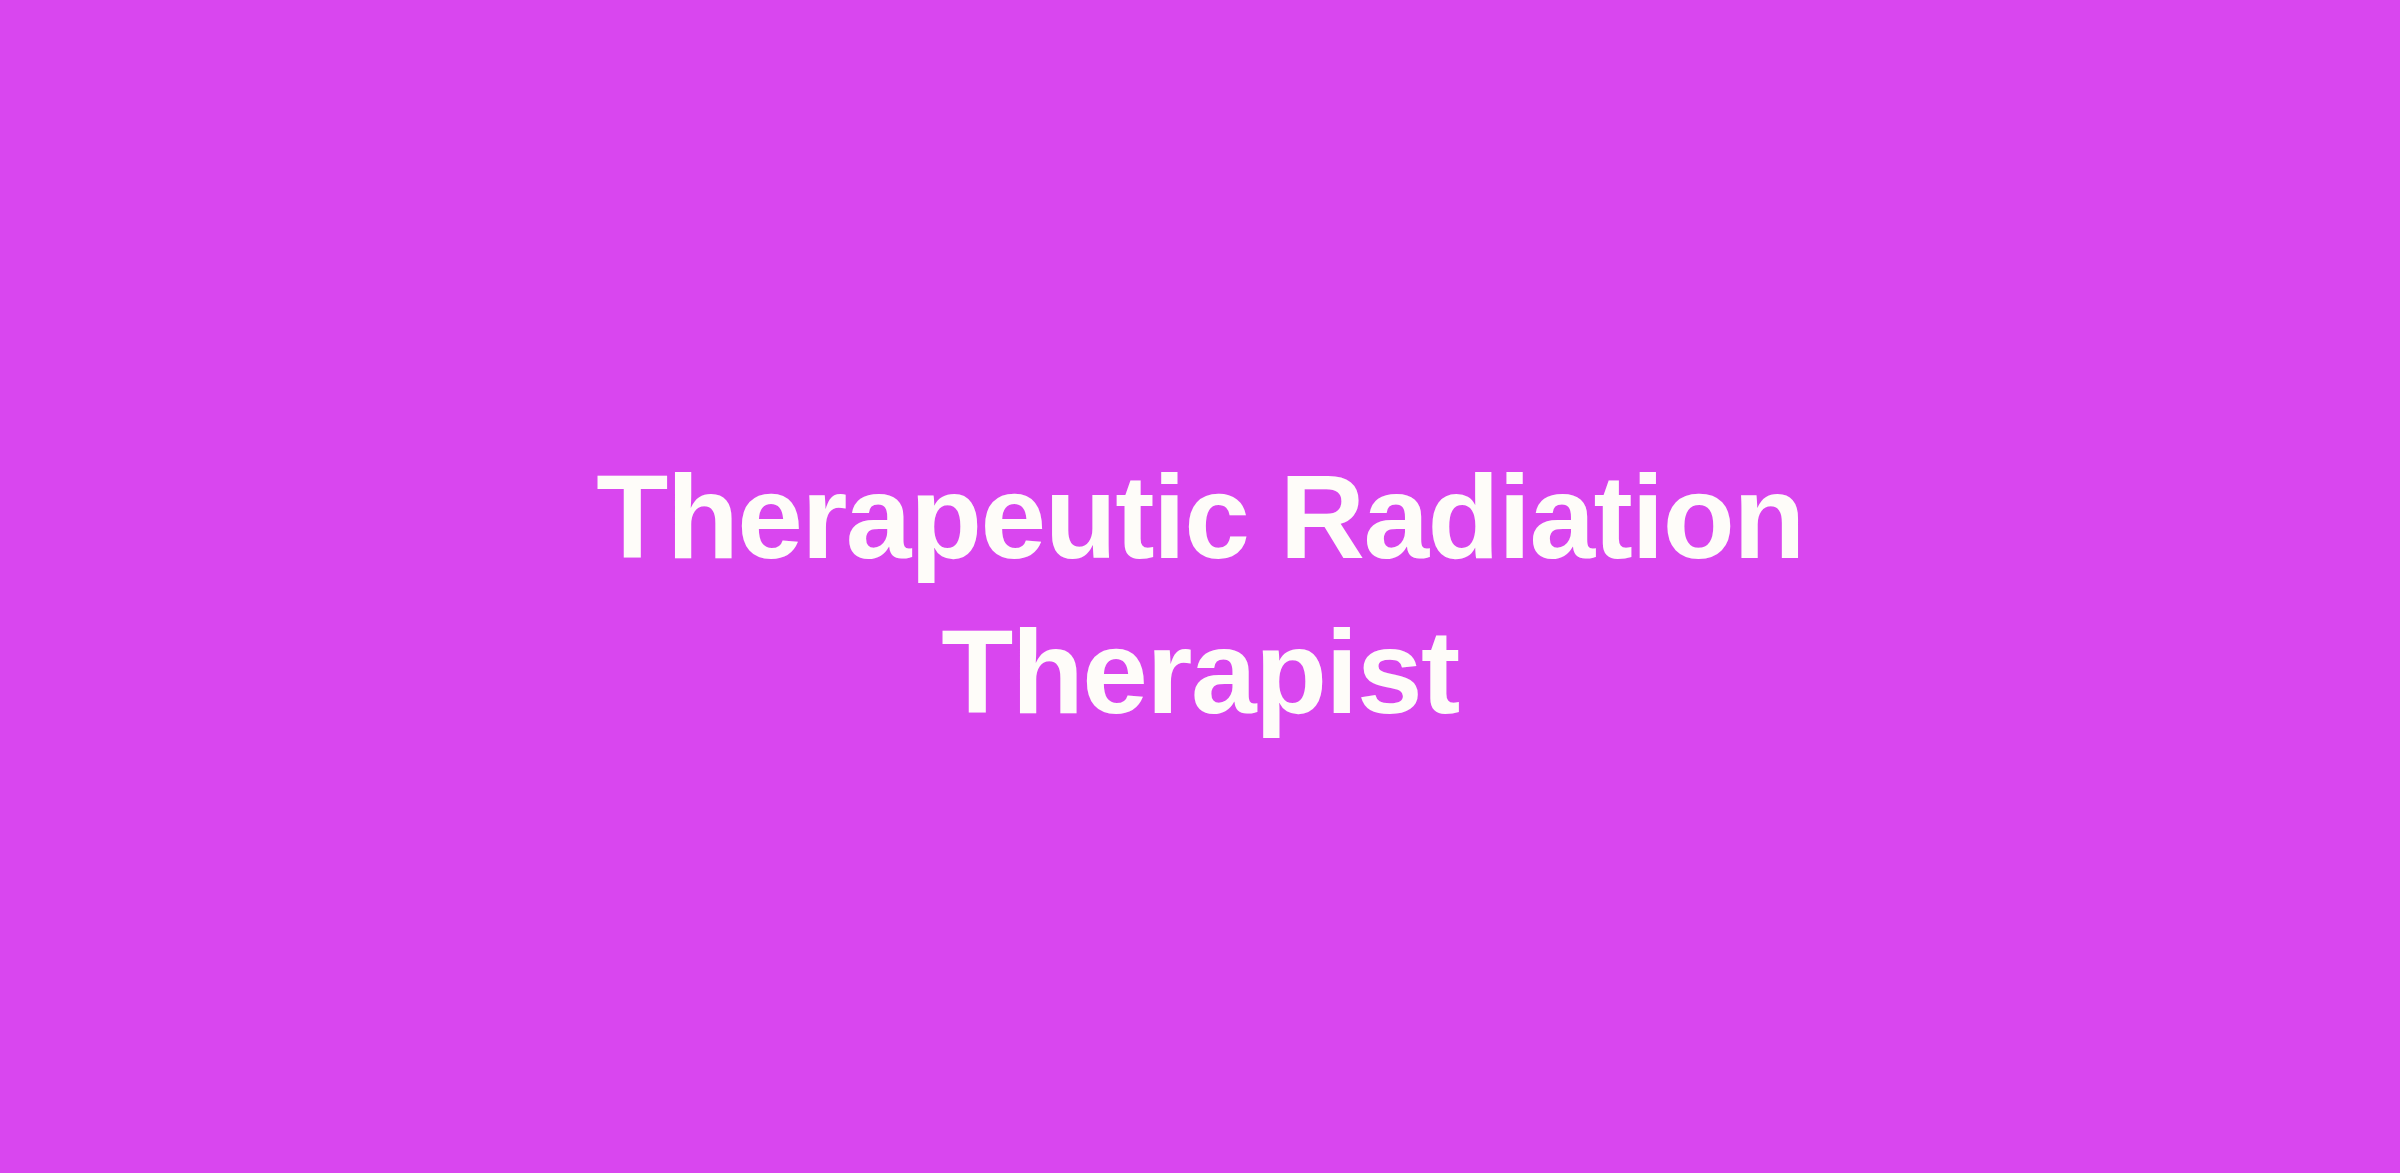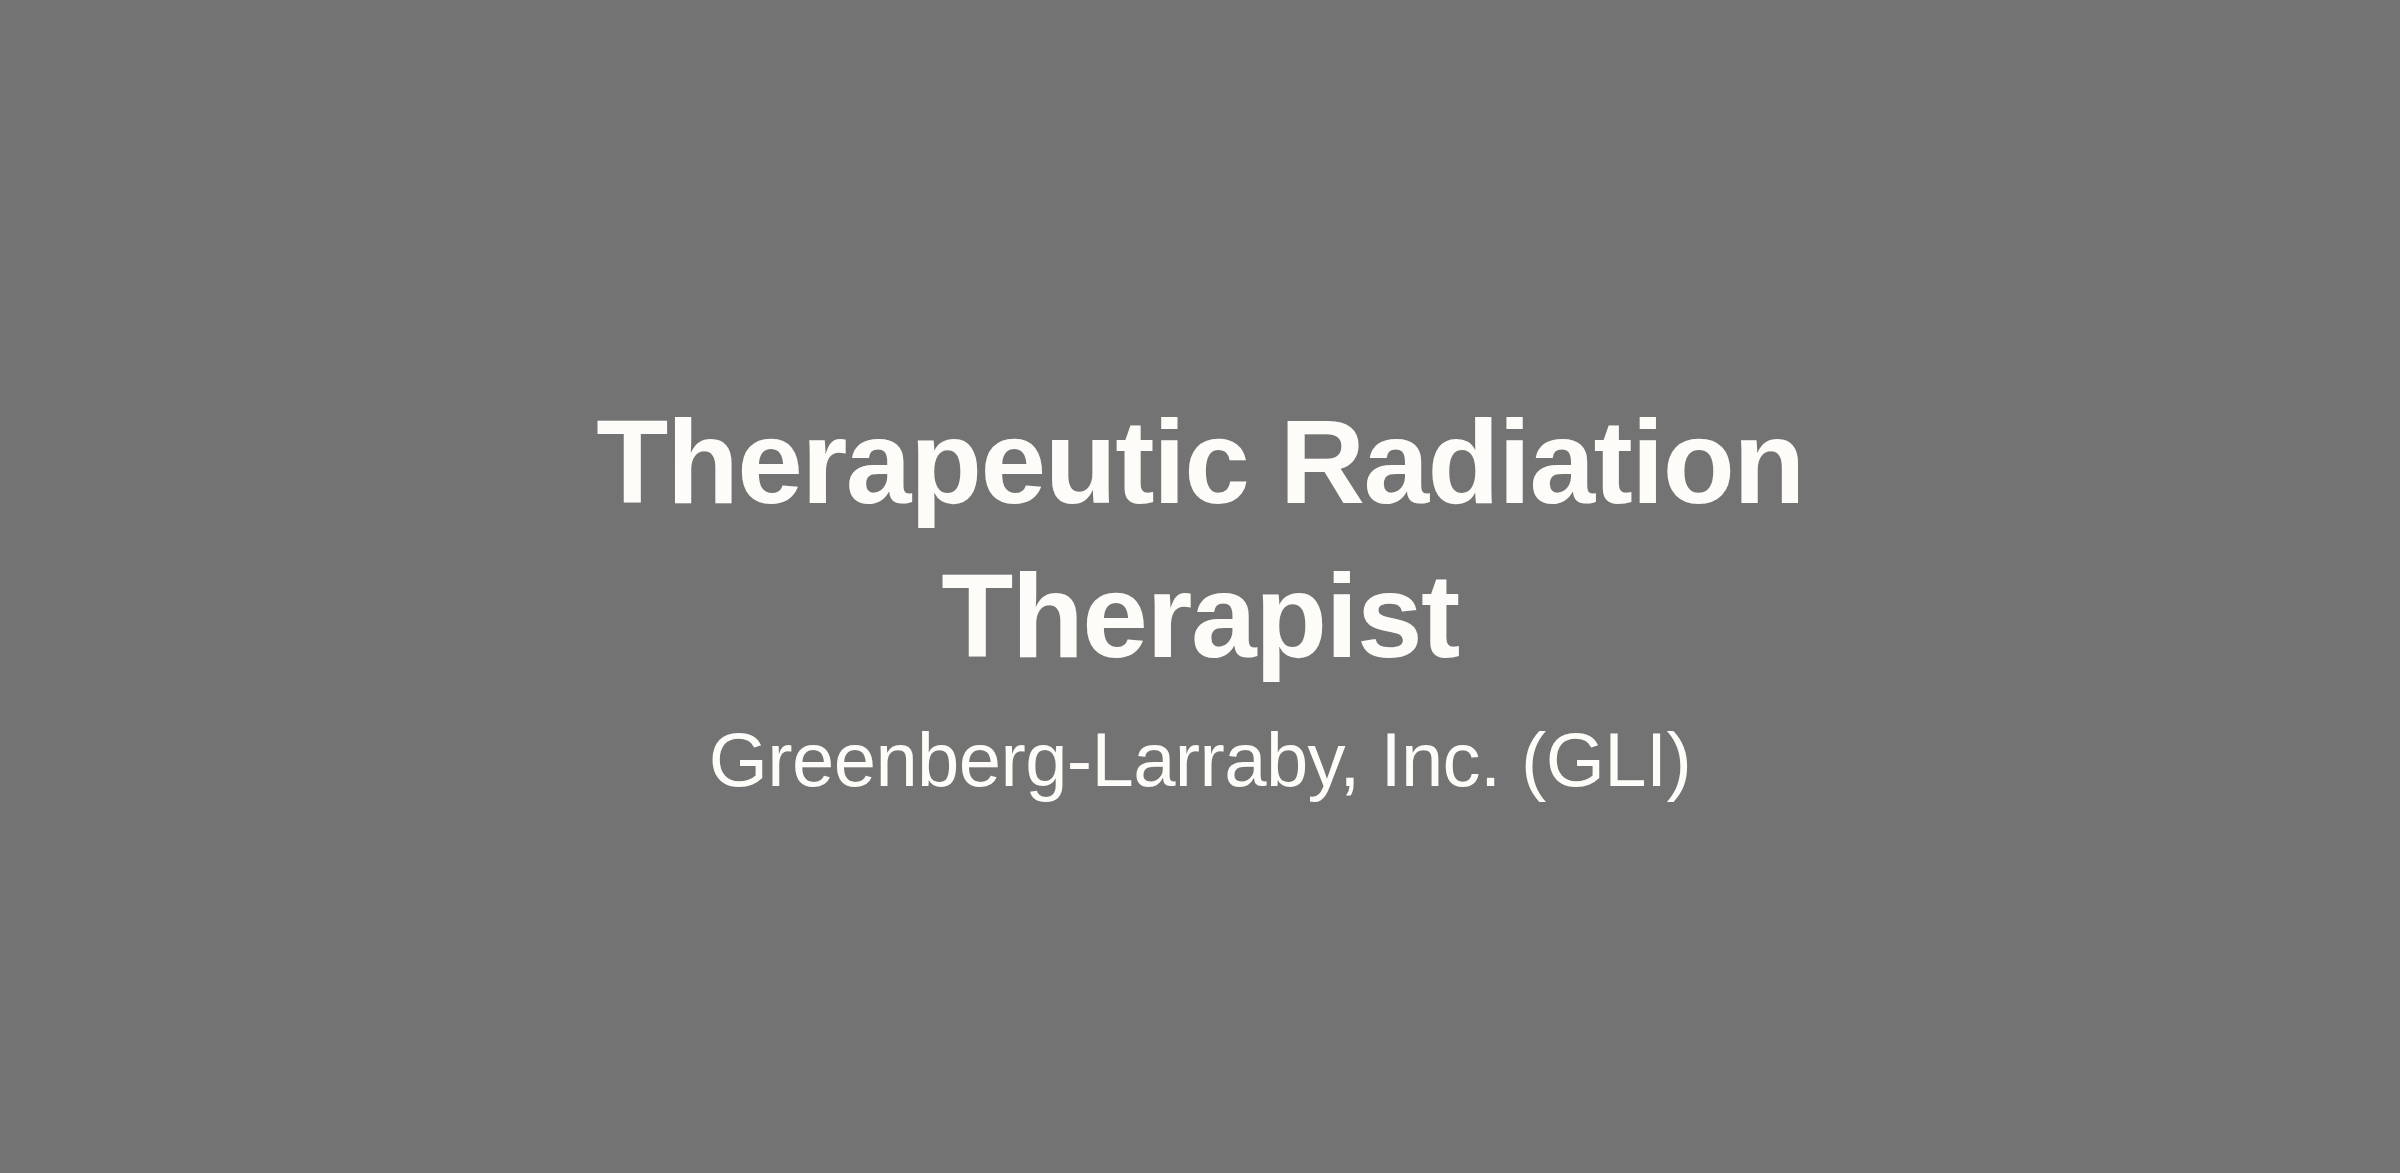--- a/index.html
+++ b/index.html
@@ -57,18 +57,17 @@
     font-weight: 400;
     line-height: 1.16;
     letter-spacing: -0.6px;
     color: #fefcf9;
     white-space: nowrap;
   }
 </style>
 </head>
 <body style="background: rgb(255, 79, 39);">
 
-<div id="card" style="background: #737373;">
+<div id="card" style="background: #d946ef;">
   <div id="text-block">
     <h1 id="title" style="color: rgb(254, 252, 249);">Therapeutic Radiation Therapist</h1>
-    <p id="subtitle" style="color: rgb(254, 252, 249);">Greenberg-Larraby, Inc. (GLI)</p>
   </div>
 </div>
 
 </body></html>

